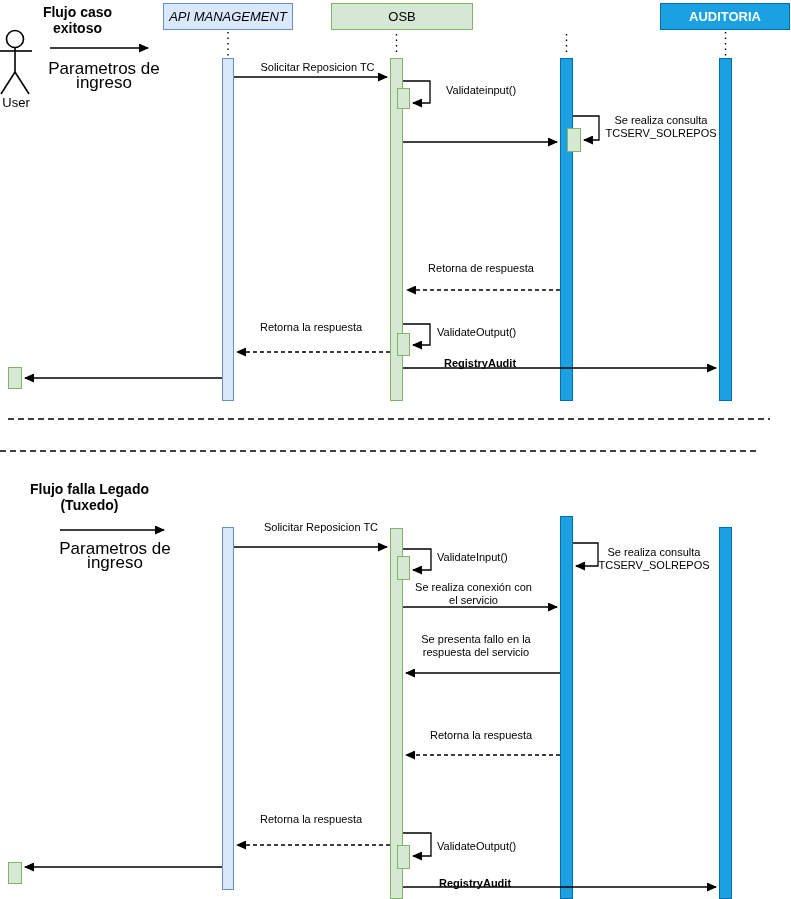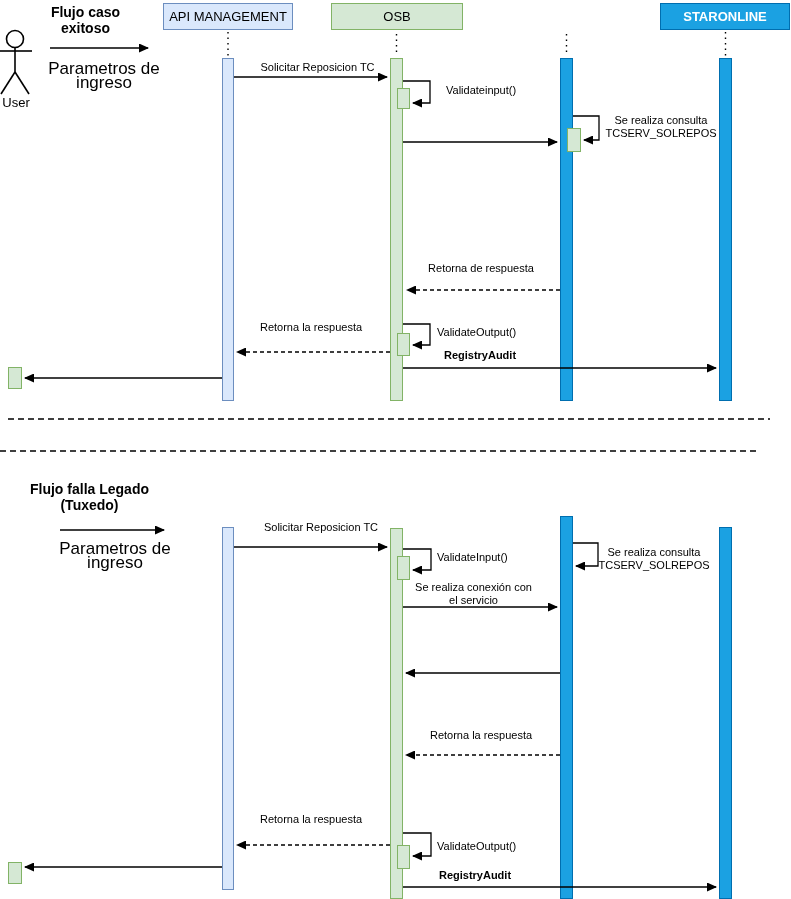--- a/index.html
+++ b/index.html
@@ -3,44 +3,44 @@
 <meta charset="utf-8">
 <style>
   html,body{margin:0;padding:0;background:#fff;}
   #canvas{
     position:relative;width:791px;height:899px;background:#ffffff;
     font-family:"Liberation Sans",sans-serif;color:#000;overflow:hidden;
   }
   #canvas > div{position:absolute;box-sizing:border-box;}
   .hdr{display:flex;align-items:center;justify-content:center;text-align:center;
        font-size:13px;white-space:pre-line;line-height:14px;z-index:1;}
-  .hdr-lightblue{background:var(--light-blue-fill);border:1px solid var(--light-blue-stroke);}
+  .hdr-lightblue{background:var(--light-blue-fill);border:1px solid var(--light-blue-stroke);font-style:italic;}
   .hdr-green{background:var(--green-fill);border:1px solid var(--green-stroke);}
   .hdr-blue{background:var(--blue-fill);border:1px solid var(--blue-stroke);color:#fff;font-weight:bold;}
   .bar{z-index:1;}
   .bar-lightblue{background:var(--light-blue-fill);border:1px solid var(--light-blue-stroke);}
   .bar-green{background:var(--green-fill);border:1px solid var(--green-stroke);}
   .bar-blue{background:var(--blue-fill);border:1px solid var(--blue-stroke);}
   .nest{background:var(--green-fill);border:1px solid var(--green-stroke);z-index:2;}
   .msg{font-size:11px;line-height:13px;text-align:center;white-space:pre-line;z-index:4;}
   .msg-left{text-align:right;white-space:nowrap;}
-  .bold{font-weight:bold;}
+  .bold{font-weight:bold;margin-top:8px;}
   .title{font-size:14px;font-weight:bold;line-height:16px;text-align:center;white-space:pre-line;z-index:4;}
   .plabel{font-size:17px;line-height:14px;text-align:center;z-index:4;}
   svg.overlay{position:absolute;left:0;top:0;z-index:3;pointer-events:none;color:var(--line);}
   svg.overlay *{vector-effect:non-scaling-stroke;}
 </style>
 </head>
 <body>
 
 <div id="canvas">
 
   <div class="hdr hdr-lightblue" style="left:163px;top:3px;width:130px;height:27px">API MANAGEMENT</div>
-  <div class="hdr hdr-green" style="left:331px;top:3px;width:132px;height:27px">OSB</div>
-  <div class="hdr hdr-blue" style="left:660px;top:3px;width:130px;height:27px">STARONLINE</div>
+  <div class="hdr hdr-green" style="left:331px;top:3px;width:142px;height:27px">OSB</div>
+  <div class="hdr hdr-blue" style="left:660px;top:3px;width:130px;height:27px">AUDITORIA</div>
 
   <div class="bar bar-lightblue" style="left:222px;top:58px;width:12px;height:343px"></div>
   <div class="bar bar-green" style="left:390px;top:58px;width:13px;height:343px"></div>
   <div class="bar bar-blue" style="left:560px;top:58px;width:13px;height:343px"></div>
   <div class="bar bar-blue" style="left:719px;top:58px;width:13px;height:343px"></div>
 
   <div class="nest" style="left:397px;top:88px;width:13px;height:21px"></div>
   <div class="nest" style="left:567px;top:128px;width:14px;height:24px"></div>
   <div class="nest" style="left:397px;top:333px;width:13px;height:23px"></div>
   <div class="nest" style="left:8px;top:367px;width:14px;height:22px"></div>
@@ -97,21 +97,21 @@
     <path d="M573,543 H598 V566 H576" fill="none" stroke="currentColor" stroke-width="1.3" marker-end="url(#arr)"></path>
     <line x1="403" y1="607" x2="557" y2="607" stroke="currentColor" stroke-width="1.3" marker-end="url(#arr)"></line>
     <line x1="560" y1="673" x2="406" y2="673" stroke="currentColor" stroke-width="1.3" marker-end="url(#arr)"></line>
     <line x1="560" y1="755" x2="406" y2="755" stroke="currentColor" stroke-width="1.3" stroke-dasharray="4,3" marker-end="url(#arr)"></line>
     <line x1="390" y1="845" x2="237" y2="845" stroke="currentColor" stroke-width="1.3" stroke-dasharray="4,3" marker-end="url(#arr)"></line>
     <path d="M403,833 H431 V856 H413" fill="none" stroke="currentColor" stroke-width="1.3" marker-end="url(#arr)"></path>
     <line x1="403" y1="887" x2="716" y2="887" stroke="currentColor" stroke-width="1.3" marker-end="url(#arr)"></line>
     <line x1="222" y1="867" x2="25" y2="867" stroke="currentColor" stroke-width="1.3" marker-end="url(#arr)"></line>
   </svg>
 
-  <div class="title" style="left:23px;top:4px;width:125px">Flujo caso
+  <div class="title" style="left:15px;top:4px;width:125px">Flujo caso
 exitoso</div>
   <div class="plabel" style="left:45px;top:62px;width:118px">Parametros de ingreso</div>
   <div class="plabel" style="left:-3px;top:96px;width:38px;font-size:13px">User</div>
 
   <div class="msg" style="left:250px;top:61px;width:135px">Solicitar Reposicion TC</div>
   <div class="msg msg-left" style="left:446px;top:84px">Validateinput()</div>
   <div class="msg" style="left:597px;top:114px;width:128px">Se realiza consulta
 TCSERV_SOLREPOS</div>
   <div class="msg" style="left:420px;top:262px;width:122px">Retorna de respuesta</div>
   <div class="msg msg-left" style="left:437px;top:326px">ValidateOutput()</div>
@@ -121,18 +121,20 @@
   <div class="title" style="left:22px;top:481px;width:135px">Flujo falla Legado
 (Tuxedo)</div>
   <div class="plabel" style="left:56px;top:542px;width:118px">Parametros de ingreso</div>
 
   <div class="msg" style="left:255px;top:521px;width:132px">Solicitar Reposicion TC</div>
   <div class="msg msg-left" style="left:437px;top:551px">ValidateInput()</div>
   <div class="msg" style="left:590px;top:546px;width:128px">Se realiza consulta
 TCSERV_SOLREPOS</div>
   <div class="msg" style="left:410px;top:581px;width:127px">Se realiza conexión con
 el servicio</div>
+  <div class="msg" style="left:412px;top:633px;width:128px">Se presenta fallo en la
+respuesta del servicio</div>
   <div class="msg" style="left:420px;top:729px;width:122px">Retorna la respuesta</div>
   <div class="msg" style="left:250px;top:813px;width:122px">Retorna la respuesta</div>
   <div class="msg msg-left" style="left:437px;top:840px">ValidateOutput()</div>
   <div class="msg bold" style="left:415px;top:869px;width:120px">RegistryAudit</div>
 
 </div>
 
 </body></html>

